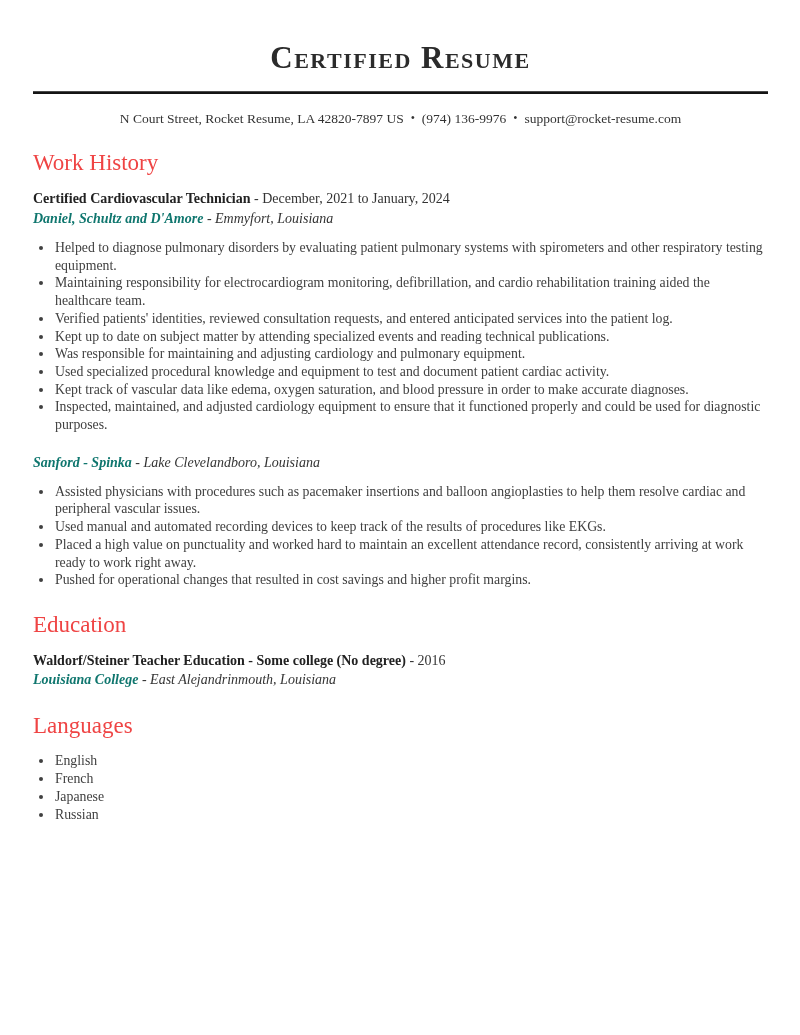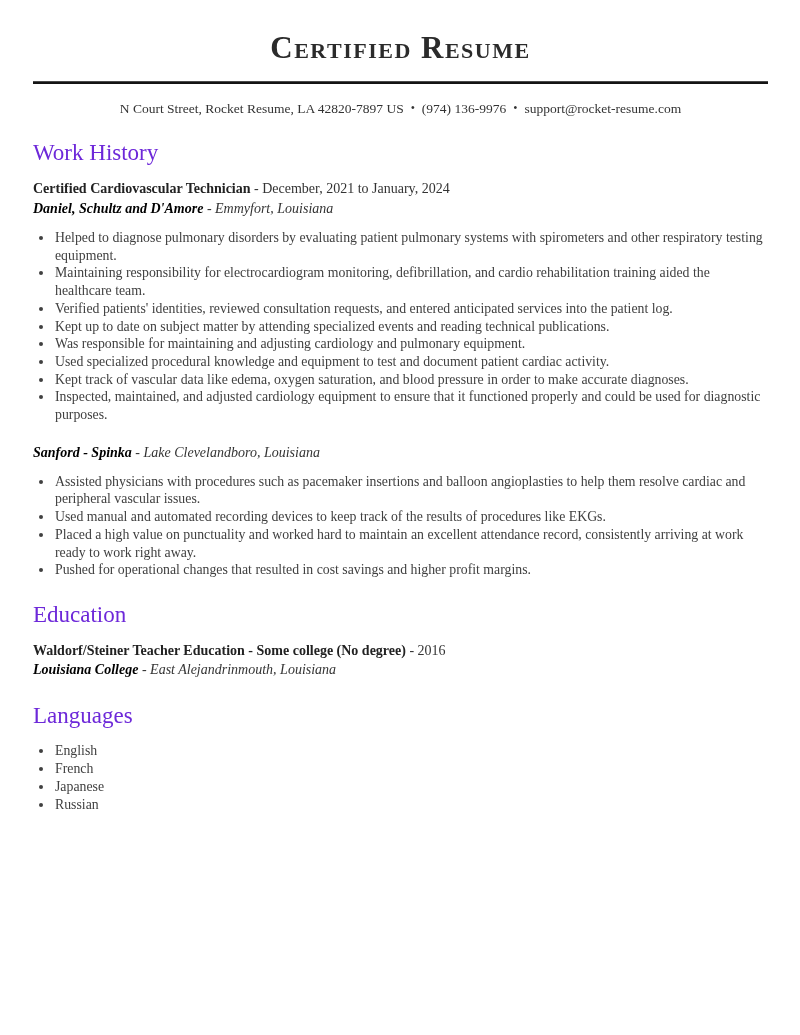--- a/index.html
+++ b/index.html
@@ -9,21 +9,21 @@
     height: 1035px;
     background: #ffffff;
     font-family: "Liberation Serif", "DejaVu Serif", serif;
     color: #333333;
     overflow: hidden;
   }
   .page { padding: 0 32px 0 33px; }
 
   
   .doc-title {
-    margin: 30px 0 0 0;
+    margin: 40px 0 0 0;
     text-align: center;
     font-size: 31px;
     line-height: 36px;
     font-weight: 700;
     font-variant: small-caps;
     letter-spacing: 1.5px;
     color: #2b2b2b;
   }
   .double-rule {
     margin-top: 15px;
@@ -38,36 +38,36 @@
     line-height: 16px;
     color: #333333;
   }
   .contact-line .dot { margin: 0 7px; font-size: 12px; position: relative; top: -1px; }
 
   
   h2.section-heading {
     font-size: 23px;
     line-height: 26px;
     font-weight: 400;
-    color: #6d28d9;
+    color: #ef4444;
     margin: 23px 0 13px 0;
   }
 
   
   .entry-header { margin-top: 19px; }
   .entry-header.first { margin-top: 0; }
   .head-line {
     margin: 0;
     font-size: 14px;
     line-height: 20px;
     color: #333333;
   }
   .b  { font-weight: 700; color: #222222; }
   .it { font-style: italic; }
-  .bi { font-weight: 700; font-style: italic; color: #000000; }
+  .bi { font-weight: 700; font-style: italic; color: #0f766e; }
 
   
   ul.bullets {
     margin: 10px 0 0 0;
     padding: 0 0 0 21px;
     list-style: disc;
   }
   ul.bullets li {
     font-size: 13.8px;
     line-height: 17.7px;

